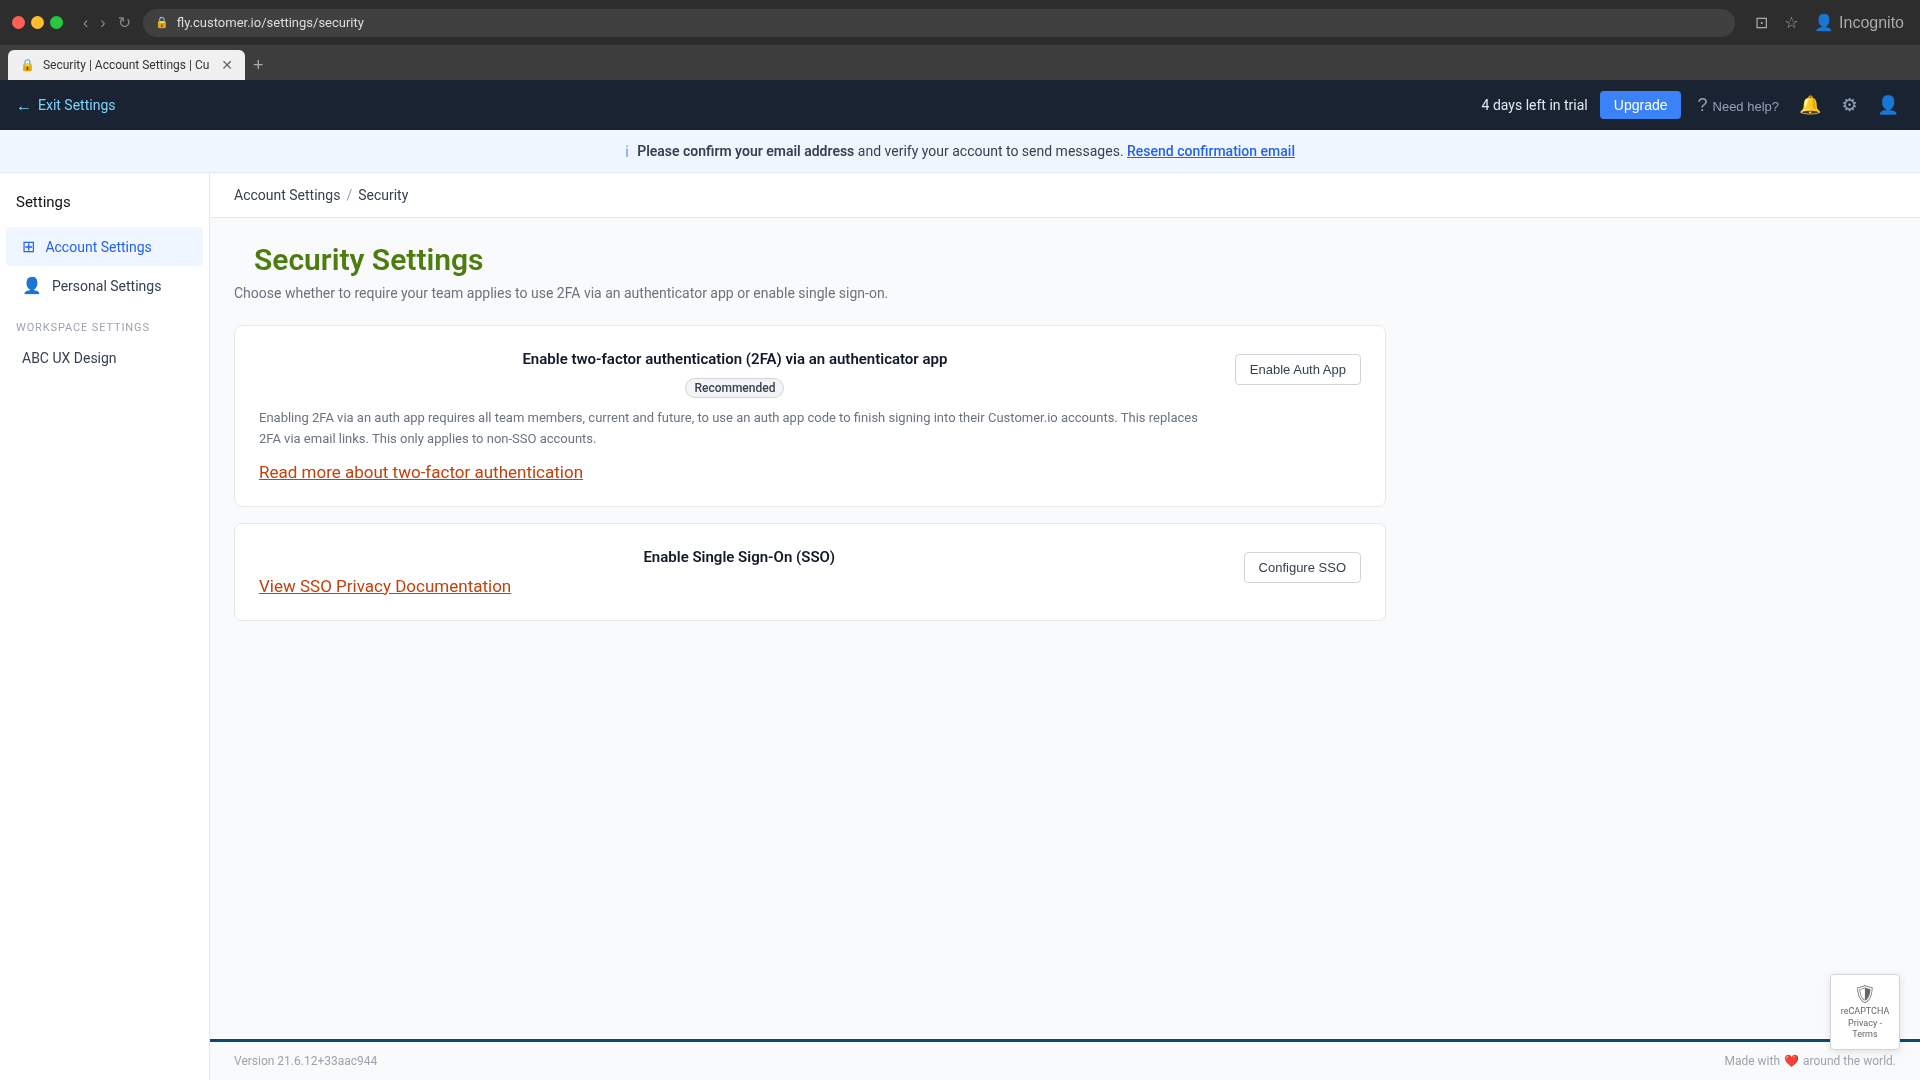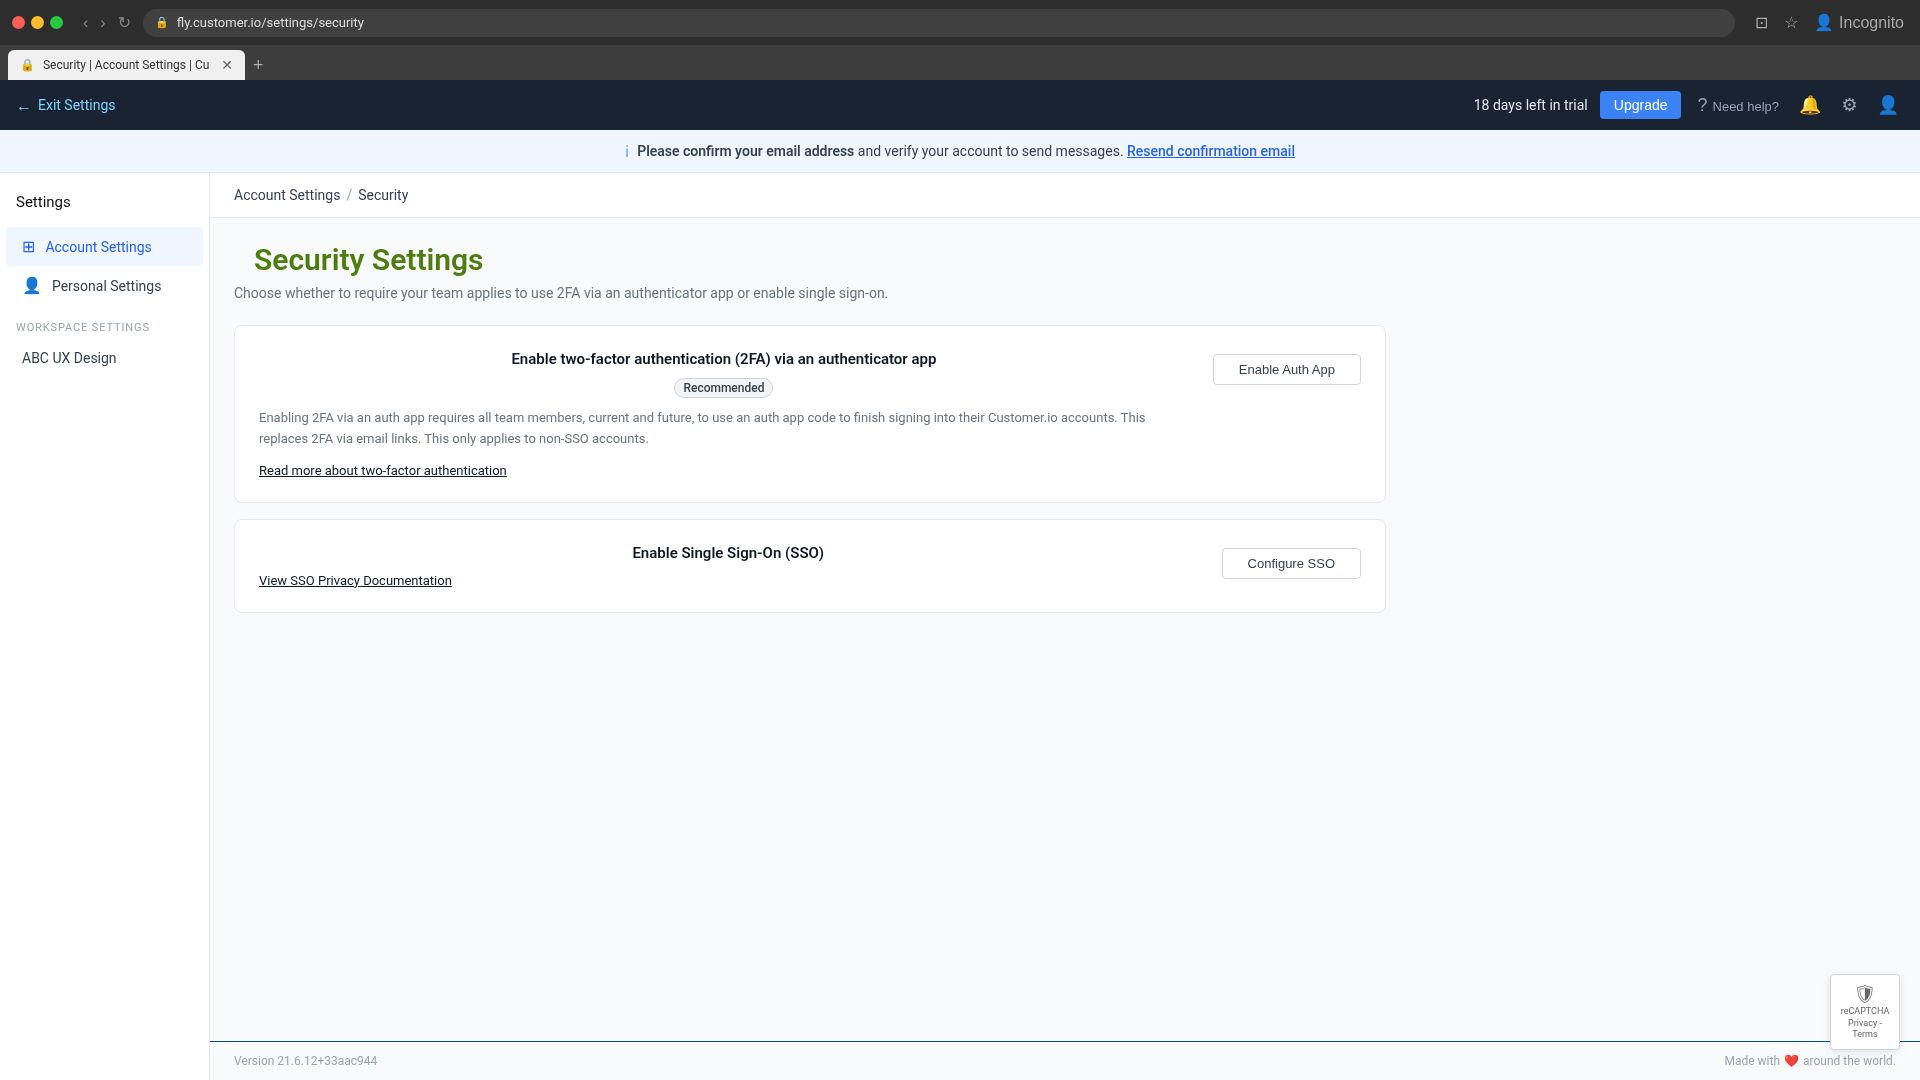--- a/index.html
+++ b/index.html
@@ -237,46 +237,46 @@
       border-radius: 12px;
       border: 1px solid #d1d5db;
     }
     .card-description {
       font-size: 13px;
       color: #6b7280;
       line-height: 1.6;
       margin-bottom: 12px;
     }
     .card-link {
-      font-size: 13px;
-      color: #0f172a;
+      font-size: 17px;
+      color: #c2410c;
       text-decoration: underline;
       cursor: pointer;
     }
     .card-action { flex-shrink: 0; padding-top: 4px; }
     .action-btn {
       border: 1px solid #d1d5db;
       background: #fff;
       color: #374151;
       border-radius: 4px;
-      padding: 7px 25px;
+      padding: 7px 14px;
       cursor: pointer;
       font-size: 13px;
       white-space: nowrap;
     }
 
     
     .content-footer {
       padding: 12px 24px;
       display: flex;
       justify-content: space-between;
       align-items: center;
       font-size: 12px;
       color: #9ca3af;
-      border-top: 1px solid #0c4a6e;
+      border-top: 3px solid #0c4a6e;
       background: #f9fafb;
       position: fixed;
       bottom: 0;
       left: 210px;
       right: 0;
     }
     .footer-right { display: flex; align-items: center; gap: 4px; }
     .heart-icon { color: #e74c3c; }
 
     
@@ -329,21 +329,21 @@
   </div>
   <button class="new-tab-btn">+</button>
 </div>
 
 <div class="app-header">
   <a class="exit-settings">
     <span class="arrow">←</span>
     <span>Exit Settings</span>
   </a>
   <div class="header-right">
-    <span class="trial-text">18 days left in trial</span>
+    <span class="trial-text">4 days left in trial</span>
     <button class="upgrade-btn">Upgrade</button>
     <button class="header-icon-btn">
       <span>?</span>
       <span style="font-size:13px;">Need help?</span>
     </button>
     <button class="header-icon-btn">
       <span>🔔</span>
     </button>
     <button class="header-icon-btn">
       <span>⚙</span>

